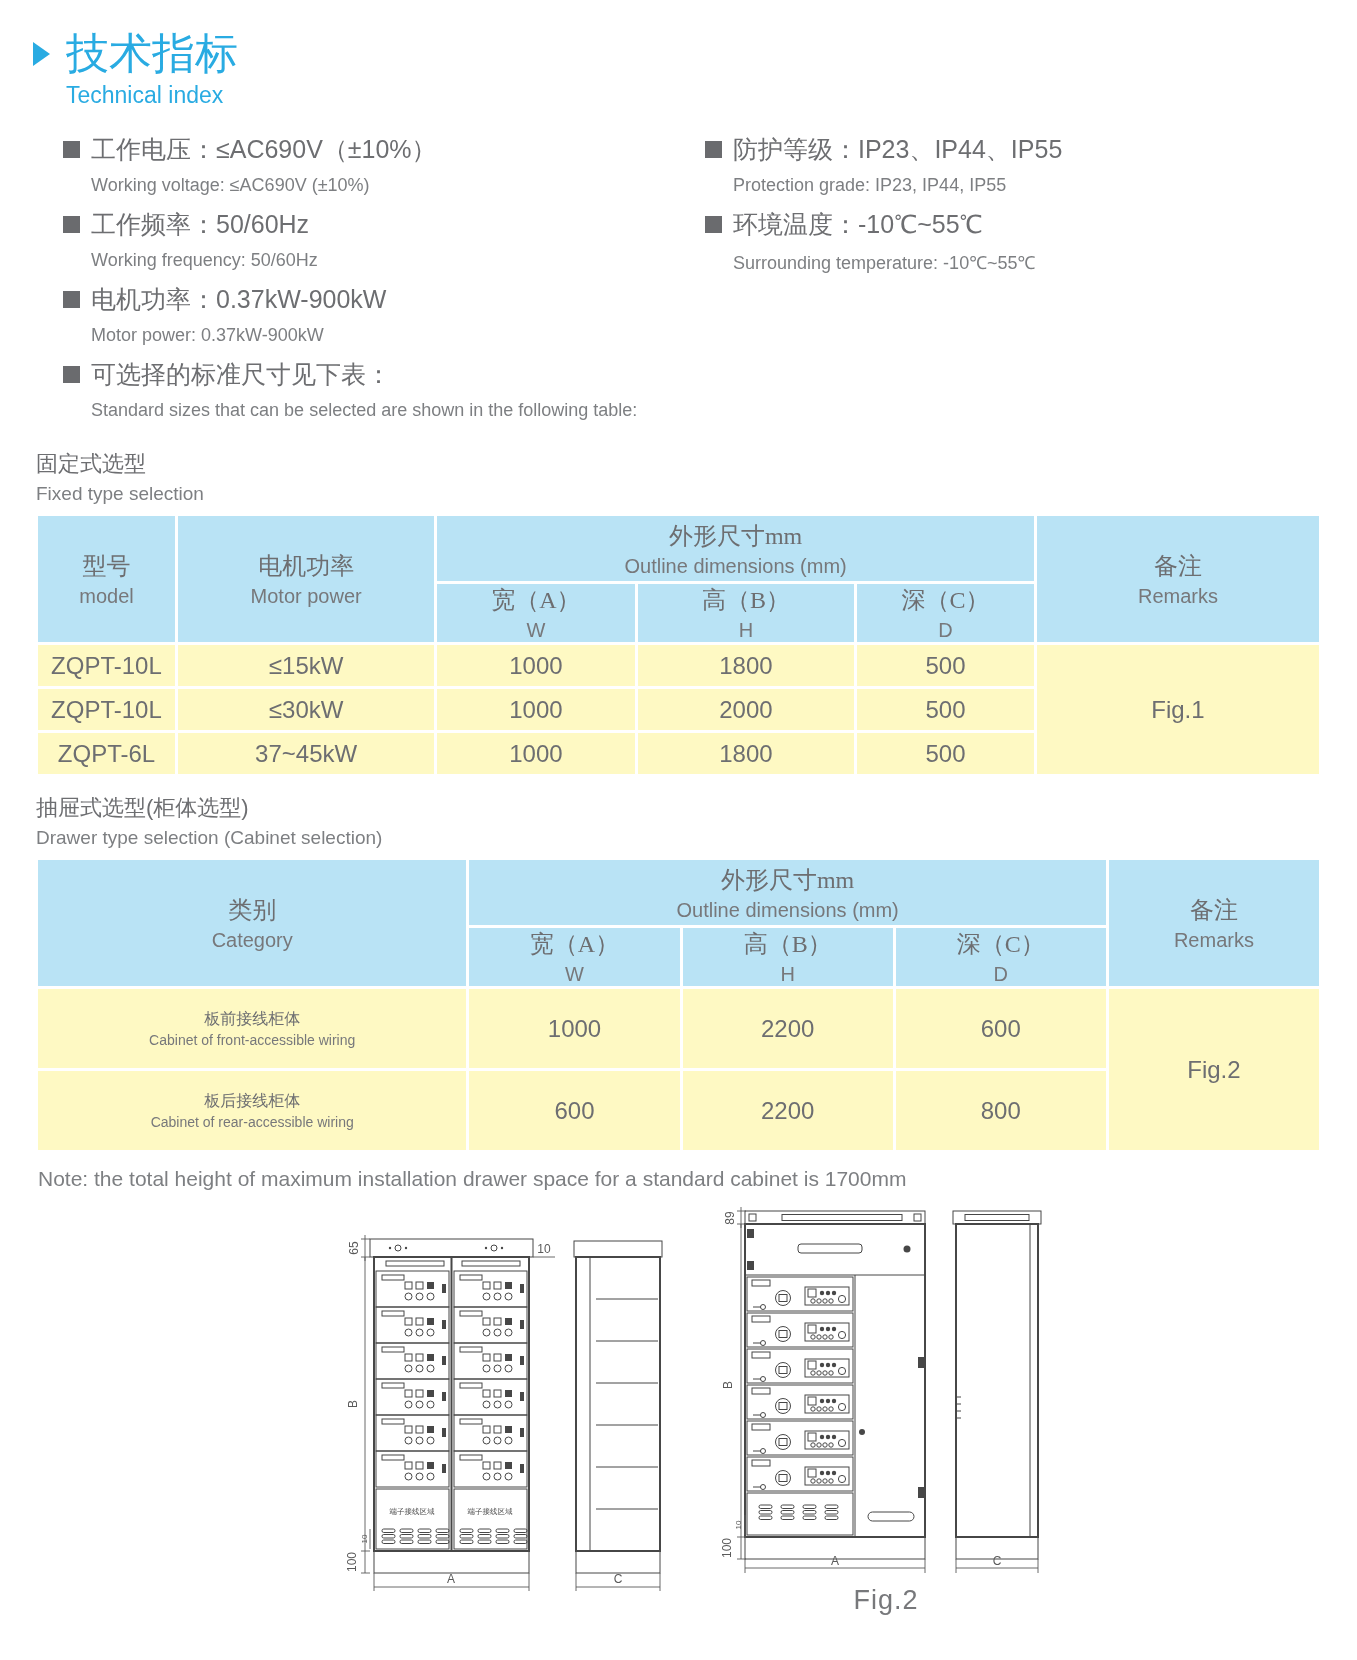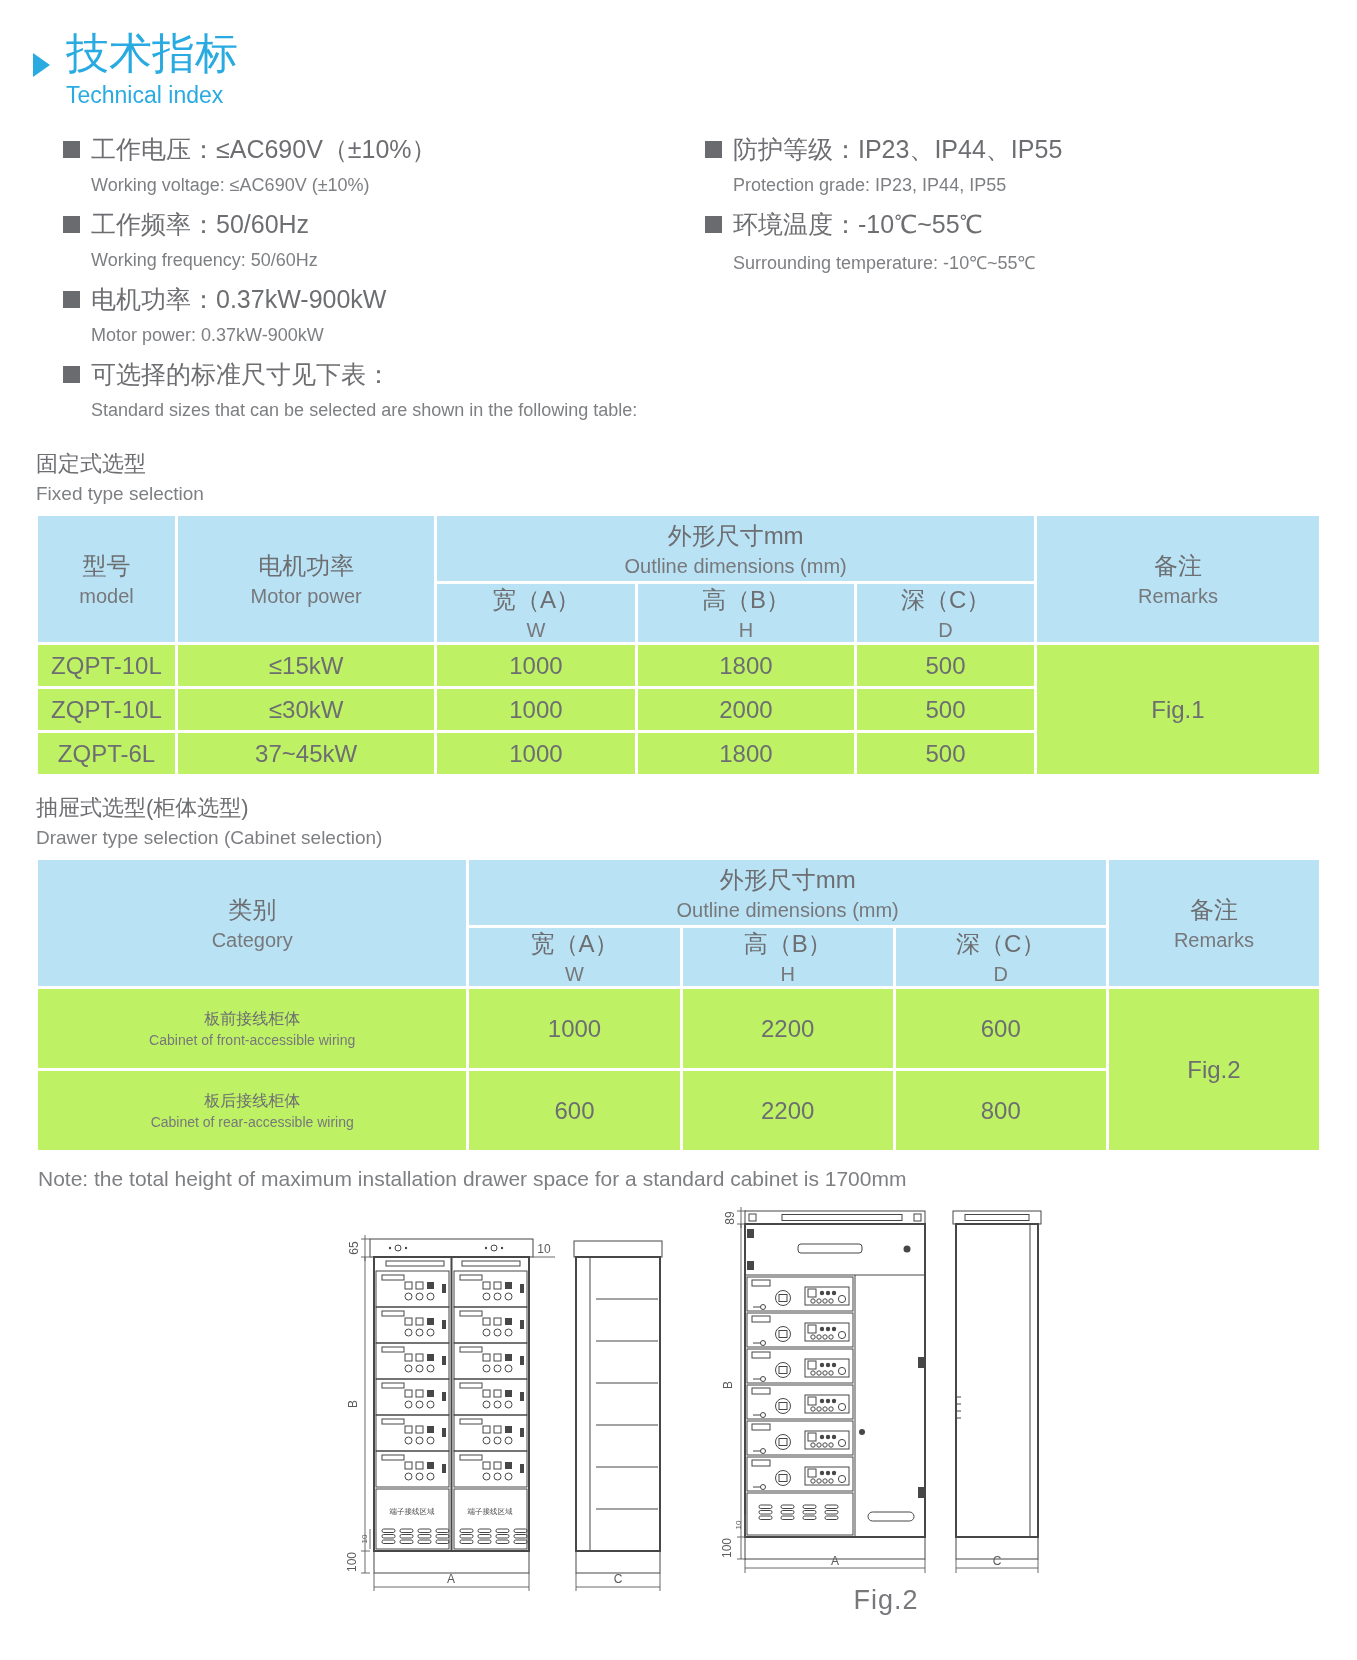--- a/index.html
+++ b/index.html
@@ -5,21 +5,21 @@
   * { box-sizing: border-box; }
   html,body { margin:0; padding:0; background:#ffffff; }
   body {
     width:1357px; height:1660px; overflow:hidden;
     font-family:"Liberation Sans", sans-serif; color:#6d6e71;
   }
   .page { position:relative; width:1357px; height:1660px; }
 
   
   .hdr { padding:30px 0 0 33px; }
-  .title-row { display:flex; align-items:flex-end; gap:16px; }
+  .title-row { display:flex; align-items:center; gap:16px; }
   .arrow-icon { width:0; height:0; border-left:17px solid #29abe2;
     border-top:12px solid transparent; border-bottom:12px solid transparent; }
   .title-cn { margin:0; font-size:43px; font-weight:normal; color:#29abe2; line-height:1.1; }
   .title-en { margin:5px 0 0 33px; font-size:23px; color:#29abe2; }
 
   
   .specs { display:flex; margin:24px 0 0 63px; }
   .specs-left { width:642px; }
   .specs-right { flex:1; }
   .spec-item { margin-bottom:12px; }
@@ -29,22 +29,22 @@
 
   
   .sec-cap { margin:16px 0 8px 36px; }
   .cap-cn { font-size:22px; color:#6d6e71; }
   .cap-en { margin-top:4px; font-size:19px; color:#7d7f82; }
 
   
   table.spec-table { width:1287px; margin-left:35px; border-collapse:collapse; text-align:center; }
   .spec-table th, .spec-table td { border:3px solid #ffffff; padding:0; vertical-align:middle; }
   .spec-table th { background:#b9e3f5; font-weight:normal; }
-  .spec-table td { background:#bef264; font-size:24px; color:#6d6e71; }
-  .h-cn { display:block; font-size:24px; color:#6d6e71; }
+  .spec-table td { background:#fef9c3; font-size:24px; color:#6d6e71; }
+  .h-cn { display:block; font-size:24px; color:#6d6e71;font-family:Liberation Serif, serif; }
   .h-en { display:block; font-size:20px; color:#77787b; margin-top:3px; }
   .t1 .hrow1 { height:68px; }
   .t1 .hrow2 { height:58px; }
   .t1 tbody tr { height:44px; }
   .t2 .hrow1 { height:68px; }
   .t2 .hrow2 { height:58px; }
   .t2 tbody tr { height:82px; }
   .cat-cn { display:block; font-size:16px; color:#6d6e71; }
   .cat-en { display:block; font-size:14px; color:#77787b; margin-top:2px; }
 

